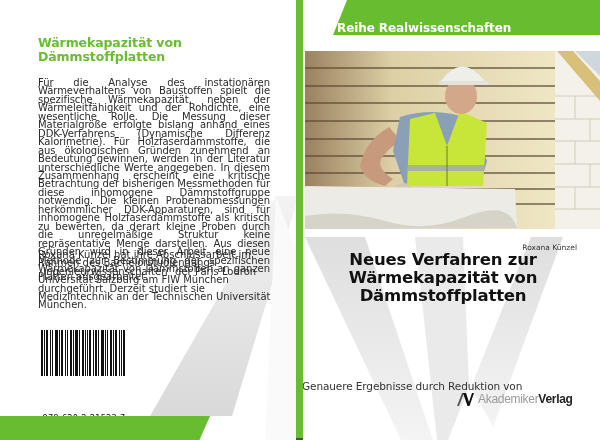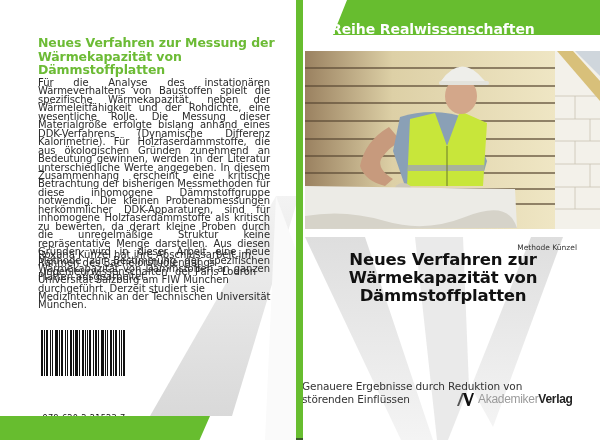--- a/index.html
+++ b/index.html
@@ -17,21 +17,21 @@
     .bc-title { position: absolute; left: 38px; top: 36px; width: 240px; color: #6cbb35; font-weight: bold; font-size: 12.5px; line-height: 13.5px; letter-spacing: -0.1px; }
     .bc-blurb { position: absolute; left: 38px; top: 79px; width: 232px; color: #2a2a2a; font-size: 10px; line-height: 8.45px; text-align: justify; letter-spacing: -0.05px; }
     .bc-bio { position: absolute; left: 38px; top: 251px; width: 240px; color: #2a2a2a; font-size: 10px; line-height: 8.4px; }
     .barcode { position: absolute; left: 41px; top: 330px; width: 86px; height: 46px; display: flex; }
     .barcode span { display: block; height: 100%; background: #111; }
     .isbn { position: absolute; left: 41px; top: 377px; width: 86px; text-align: center; font-size: 8.2px; color: #111; letter-spacing: 0.2px; margin-top: 36px; }
     .bc-band { position: absolute; left: 0; top: 416px; width: 210px; height: 24px; background: #67bd2f; clip-path: polygon(0 0, 100% 0, 95% 100%, 0 100%); }
 
     
     .fc-banner { position: absolute; left: 30px; top: 0; width: 267px; height: 35px; background: #67bd2f; clip-path: polygon(14px 0, 100% 0, 100% 100%, 0 100%); }
-    .fc-series { position: absolute; left: 28px; top: 21px; color: #ffffff; font-weight: bold; font-size: 14px; letter-spacing: -0.1px; }
+    .fc-series { position: absolute; left: 34px; top: 21px; color: #ffffff; font-weight: bold; font-size: 12px; letter-spacing: -0.1px; }
 
     .fc-photo { position: absolute; left: 2px; top: 51px; width: 295px; height: 186px; overflow: hidden; background: #e9dfb7; }
     .fc-wm { position: absolute; left: 0; top: 237px; width: 297px; height: 203px; }
 
     .fc-author { position: absolute; right: 23px; top: 243px; font-size: 7.5px; color: #333; }
     .fc-title { position: absolute; right: 22px; top: 251px; width: 270px; text-align: center; font-weight: bold; font-size: 16.5px; line-height: 18px; color: #111; letter-spacing: -0.2px; }
     .fc-subtitle { position: absolute; right: 28px; top: 341px; width: 270px; text-align: left; font-size: 10.5px; line-height: 12.5px; color: #333; letter-spacing: -0.1px; margin-top: 39px; }
 
     .fc-logo { position: absolute; left: 154px; top: 392px; display: flex; align-items: center; gap: 4px; }
     .logo-mark { width: 17px; height: 13px; }
@@ -48,21 +48,20 @@
       <linearGradient id="wmg" x1="0" y1="0" x2="0" y2="1">
         <stop offset="0" stop-color="#f3f3f3"></stop>
         <stop offset="1" stop-color="#d9d9d9"></stop>
       </linearGradient>
     </defs>
     <polygon points="276,196 296,196 296,205 232,416 150,416" fill="url(#wmg)"></polygon>
     <polygon points="276,196 296,250 296,440 265,440" fill="#fafafa"></polygon>
   </svg>
 
   <div class="bc-title">
-    <div>Neues Verfahren zur Messung der</div>
     <div>Wärmekapazität von</div>
     <div>Dämmstoffplatten</div>
   </div>
 
   <p class="bc-blurb">Für die Analyse des instationären Wärmeverhaltens von Baustoffen spielt die spezifische Wärmekapazität, neben der Wärmeleitfähigkeit und der Rohdichte, eine wesentliche Rolle. Die Messung dieser Materialgröße erfolgte bislang anhand eines DDK-Verfahrens (Dynamische Differenz Kalorimetrie). Für Holzfaserdämmstoffe, die aus ökologischen Gründen zunehmend an Bedeutung gewinnen, werden in der Literatur unterschiedliche Werte angegeben. In diesem Zusammenhang erscheint eine kritische Betrachtung der bisherigen Messmethoden für diese inhomogene Dämmstoffgruppe notwendig. Die kleinen Probenabmessungen herkömmlicher DDK-Apparaturen, sind für inhomogene Holzfaserdämmstoffe als kritisch zu bewerten, da derart kleine Proben durch die unregelmäßige Struktur keine repräsentative Menge darstellen. Aus diesen Gründen wird in dieser Arbeit eine neue Methode zur Bestimmung der spezifischen Wärmekapazität von Dämmstoffen an ganzen Platten ausgearbeitet.</p>
 
   <p class="bc-bio">Roxana Künzel hat ihre Abschlussarbeit im Rahmen des Bachelorstudiengangs „Ingenieurwissenschaften“ der Paris Lodron Universität Salzburg am FIW München durchgeführt. Derzeit studiert sie Medizintechnik an der Technischen Universität München.</p>
 
   <div class="barcode">
     <span style="width:2px;margin-right:1px"></span>
@@ -173,31 +172,30 @@
       <linearGradient id="vg" x1="0" y1="0" x2="0" y2="1">
         <stop offset="0" stop-color="#dedede"></stop>
         <stop offset="1" stop-color="#f4f4f4"></stop>
       </linearGradient>
     </defs>
     <polygon points="2,0 62,0 130,203 98,203" fill="url(#vg)"></polygon>
     <polygon points="112,0 160,0 166,150 145,203 134,203" fill="#e6e6e6" opacity="0.85"></polygon>
     <polygon points="228,0 260,0 190,190 168,150" fill="url(#vg)"></polygon>
   </svg>
 
-  <div class="fc-author">Methode Künzel</div>
+  <div class="fc-author">Roxana Künzel</div>
 
   <div class="fc-title">
     <div>Neues Verfahren zur</div>
     <div>Wärmekapazität von</div>
     <div>Dämmstoffplatten</div>
   </div>
 
   <div class="fc-subtitle">
     <div>Genauere Ergebnisse durch Reduktion von</div>
-    <div>störenden Einflüssen</div>
   </div>
 
   <div class="fc-logo">
     <svg class="logo-mark" viewBox="0 0 17 13" width="17" height="13">
       <polygon points="0,13 5,0 7,0 2,13" fill="#555"></polygon>
       <polygon points="6,0 9,0 12,9 15,0 17,0 12.5,13 10.5,13" fill="#111"></polygon>
     </svg>
     <div class="logo-text"><span class="light">Akademiker</span><span class="bold">Verlag</span></div>
   </div>
 </div>

